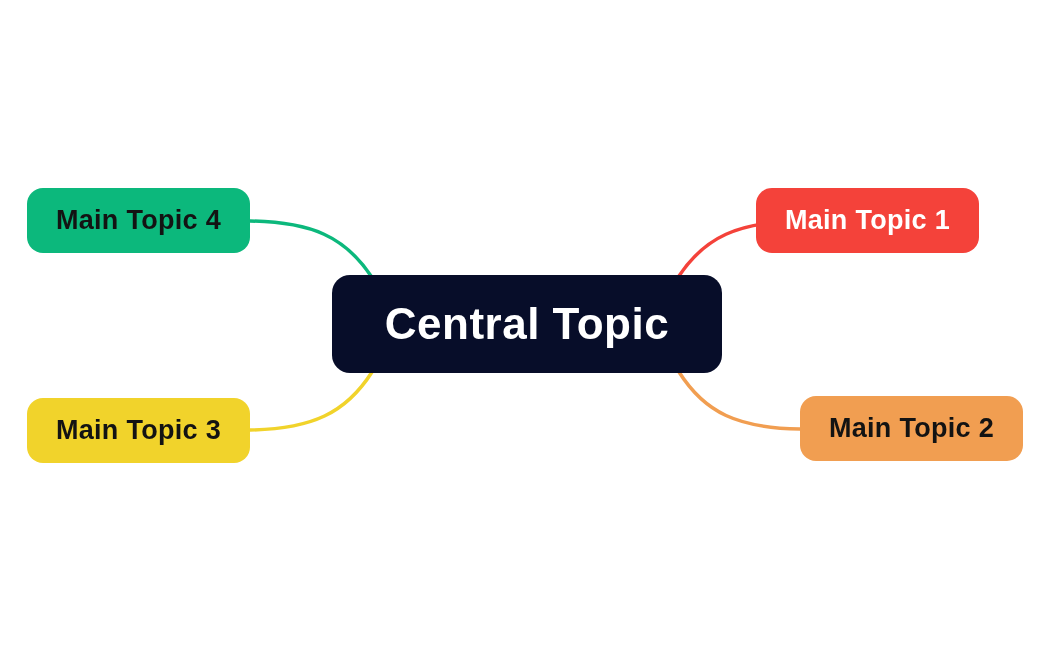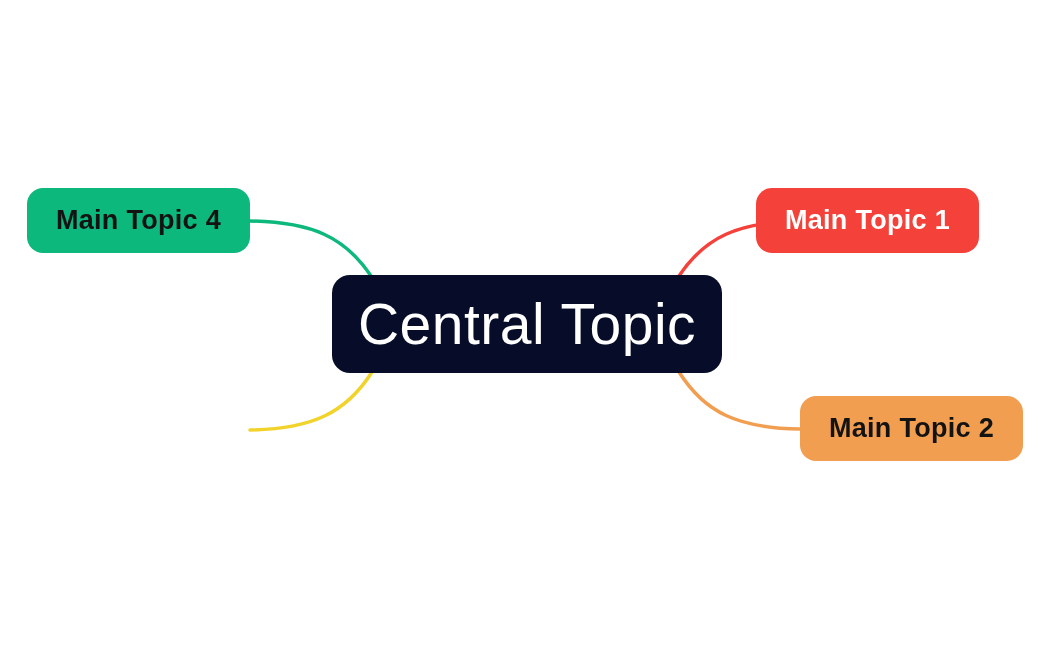--- a/index.html
+++ b/index.html
@@ -37,22 +37,22 @@
     user-select: none;
   }
   .node-central {
     left: 332px;
     top: 275px;
     width: 390px;
     height: 98px;
     border-radius: 18px;
   }
   .node-central .node-label {
-    font-size: 57px;
-    font-weight: 400;
+    font-size: 44px;
+    font-weight: 700;
     letter-spacing: 0.5px;
   }
   .node-main {
     width: 223px;
     height: 65px;
     border-radius: 16px;
   }
   .node-main .node-label {
     font-size: 27px;
     font-weight: 600;
@@ -84,18 +84,21 @@
   </div>
 
   <div class="node node-main pos-top-right" style="background-color: rgb(244, 66, 58); color: rgb(255, 255, 255);">
     <span class="node-label">Main Topic 1</span>
   </div>
 
   <div class="node node-main pos-bottom-right" style="background-color: rgb(241, 158, 81); color: rgb(19, 19, 19);">
     <span class="node-label">Main Topic 2</span>
   </div>
 
+  <div class="node node-main pos-bottom-left" style="background-color: rgb(241, 211, 43); color: rgb(19, 19, 19);">
+    <span class="node-label">Main Topic 3</span>
+  </div>
 
   <div class="node node-main pos-top-left" style="background-color: rgb(12, 184, 124); color: rgb(19, 19, 19);">
     <span class="node-label">Main Topic 4</span>
   </div>
 
 </div>
 
 </body></html>

